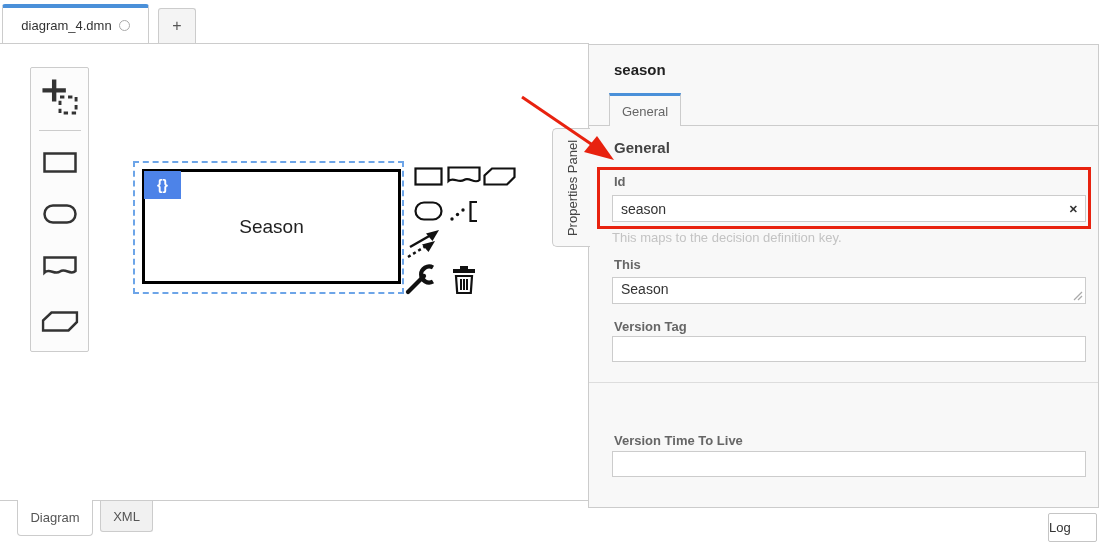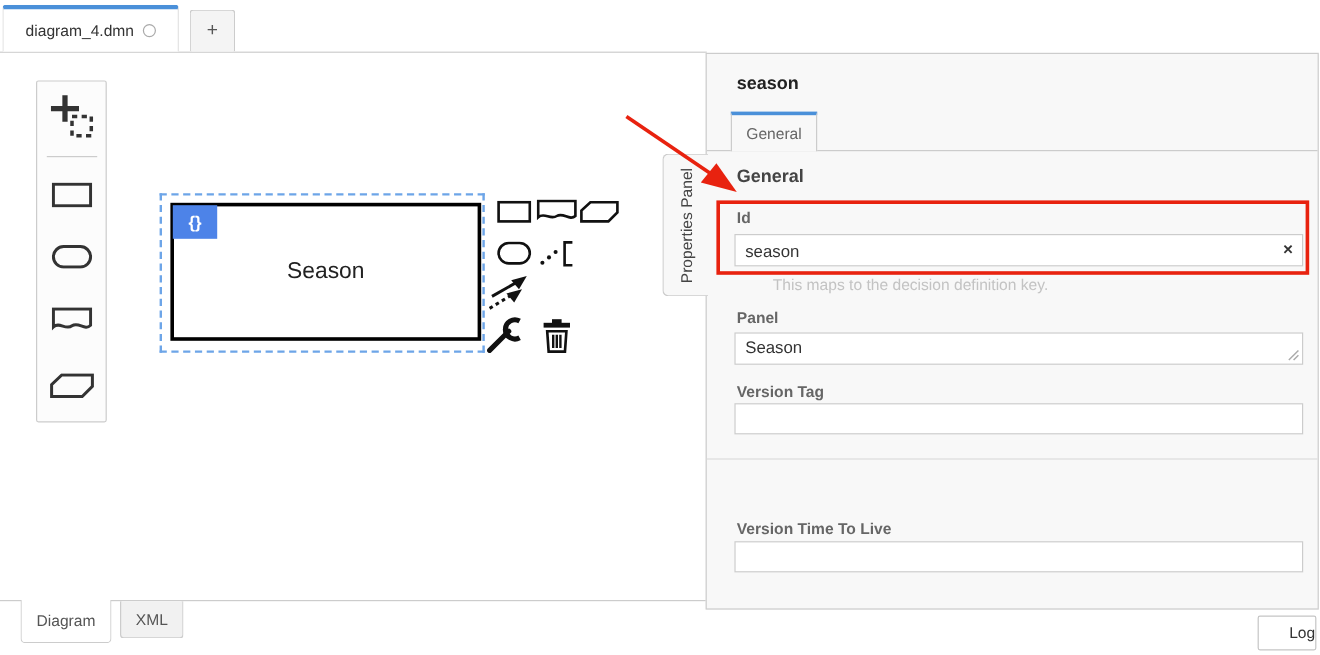--- a/index.html
+++ b/index.html
@@ -54,38 +54,38 @@
     display:flex; align-items:center; justify-content:center; font-size:13px; color:#666; z-index:2; }
   .group-heading { position:absolute; left:25px; font-size:15px; font-weight:bold; color:#444; }
   .field-label { position:absolute; left:25px; font-size:13px; font-weight:bold; color:#666; }
   .field-wrap { position:absolute; left:23px; width:474px; }
   .field-wrap input, .field-wrap textarea { width:100%; height:100%; border:1px solid #ccc; background:#fff;
     font-family:"Liberation Sans", sans-serif; font-size:14px; color:#333; padding:3px 20px 3px 8px;
     resize:none; outline:none; display:block; }
   .clear-x { position:absolute; right:8px; top:50%; transform:translateY(-50%); font-size:11px;
     font-weight:bold; color:#333; cursor:pointer; line-height:1; }
   .resize-grip { position:absolute; right:3px; bottom:3px; pointer-events:none; }
-  .help-text { position:absolute; left:23px; font-size:13px; color:#c3c3c3;margin-left:32px; }
+  .help-text { position:absolute; left:23px; font-size:13px; color:#c3c3c3; }
   .group-divider { position:absolute; left:0; top:337px; width:100%; height:1px; background:#ddd; }
 
   
   .annot-rect { position:absolute; left:597px; top:167px; width:494px; height:62px;
     border:3px solid #e8220f; z-index:5; pointer-events:none; }
   .annot-label { position:absolute; left:403px; top:84px; font-size:21px; color:#e8220f; z-index:6; }
   .annot-arrow { position:absolute; left:0; top:0; width:1100px; height:546px; z-index:6; pointer-events:none; }
 
   
   .btab-diagram { position:absolute; left:17px; top:500px; width:76px; height:36px; background:#fff;
     border:1px solid #ccc; border-top:none; border-radius:0 0 4px 4px; display:flex; align-items:center;
     justify-content:center; font-size:13px; color:#555; z-index:2; }
   .btab-xml { position:absolute; left:100px; top:501px; width:53px; height:31px; background:#f1f1f1;
     border:1px solid #ccc; border-top:none; border-radius:0 0 3px 3px; display:flex; align-items:center;
     justify-content:center; font-size:13px; color:#555; z-index:2; }
   .log-btn { position:absolute; left:1048px; top:513px; width:49px; height:29px; background:#fff;
-    border:1px solid #c5c5c5; border-radius:2px; display:flex; align-items:center; justify-content:flex-end;
+    border:1px solid #c5c5c5; border-radius:2px; display:flex; align-items:center; justify-content:flex-start;
     font-size:13px; color:#333; z-index:2; cursor:pointer; }
 
   svg .st { fill:none; stroke:#333; stroke-width:2.5; }
   svg .ctx-st { fill:none; stroke:#111; stroke-width:2.2; }
 </style>
 </head>
 <body>
 
 <div id="app">
 
@@ -203,21 +203,21 @@
 
     <div class="group-heading" style="top:94px">General</div>
 
     <div class="field-label" style="top:129px">Id</div>
     <div class="field-wrap" style="top:150px;height:27px">
       <input type="text" value="season" style="">
       <span class="clear-x">✕</span>
     </div>
     <div class="help-text" style="top:185px">This maps to the decision definition key.</div>
 
-    <div class="field-label" style="top:212px">Panel</div>
+    <div class="field-label" style="top:212px">This</div>
     <div class="field-wrap" style="top:232px;height:27px">
       <textarea style="">Season</textarea>
       <svg class="resize-grip" width="10" height="10" viewBox="0 0 10 10">
         <line x1="9" y1="1" x2="1" y2="9" stroke="#aaa" stroke-width="1.2"></line>
         <line x1="9" y1="5" x2="5" y2="9" stroke="#aaa" stroke-width="1.2"></line>
       </svg>
     </div>
 
     <div class="field-label" style="top:274px">Version Tag</div>
     <div class="field-wrap" style="top:291px;height:26px">

